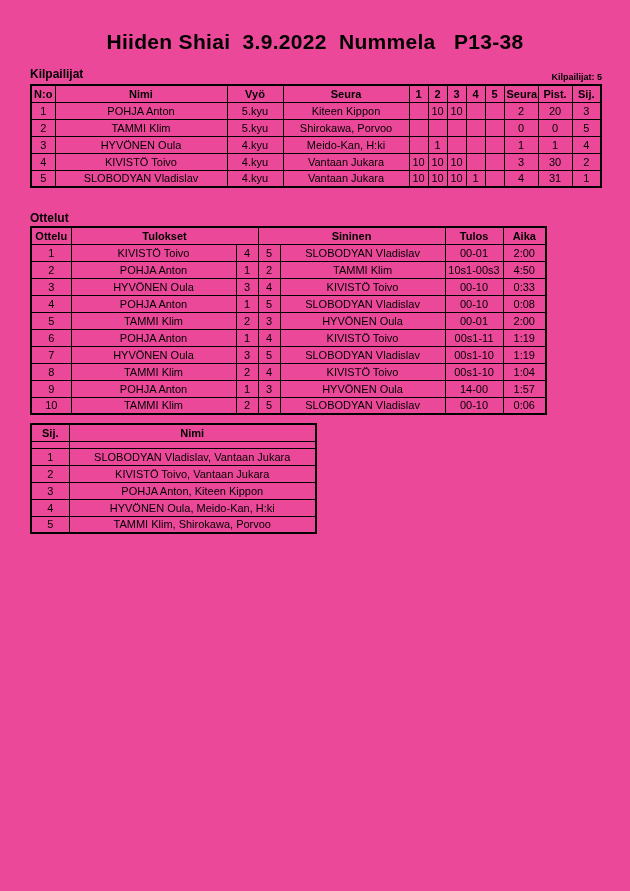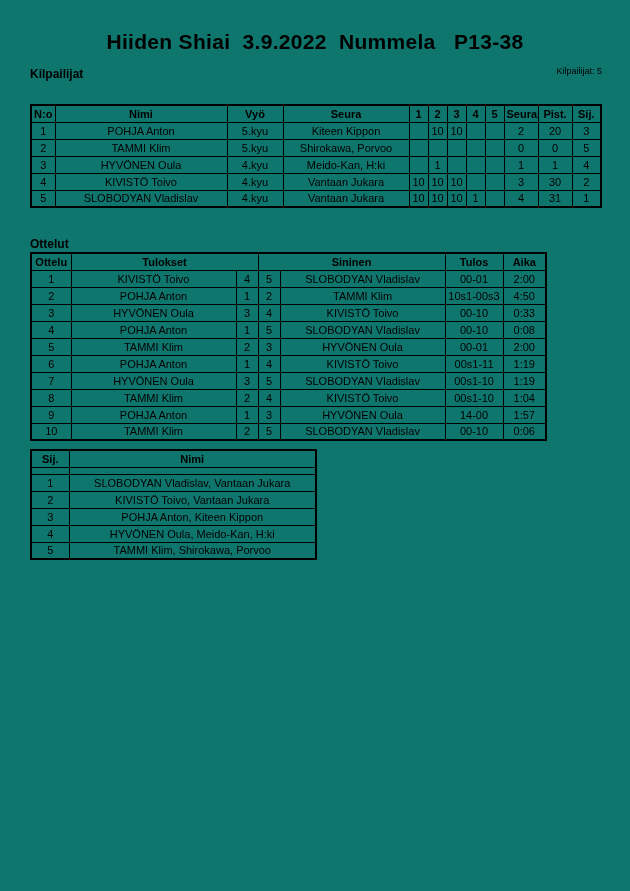--- a/index.html
+++ b/index.html
@@ -1,52 +1,52 @@
 <!DOCTYPE html>
 <html><head>
 <meta charset="utf-8">
 <style>
   * { box-sizing: border-box; }
   html, body { margin: 0; padding: 0; background: #ffffff; }
   .page {
-    width: 630px; height: 891px; background: #0f766e;
+    width: 630px; height: 891px; background: #ec4899;
     font-family: "Liberation Sans", sans-serif; color: #000;
     position: relative; overflow: hidden;
   }
   .title {
     margin: 0; padding-top: 30px;
     font-size: 21px; font-weight: bold; text-align: center;
     white-space: pre; letter-spacing: 0.3px;
   }
   .heading-wrap { margin-left: 30px; text-align: left; }
   .w-t1 { width: 570px; }
   .w-t2 { width: 515px; }
   .w-t3 { width: 285px; }
   .section-heading { font-size: 12px; font-weight: bold; display: inline-block; }
   .count-label {
-    position: absolute; top: 66px; right: 28px;
-    font-size: 9px; font-weight: normal;
+    position: absolute; top: 72px; right: 28px;
+    font-size: 9px; font-weight: bold;
   }
   table {
     border-collapse: collapse; table-layout: fixed;
     margin-left: 30px; border: 2px solid #000;
   }
-  .t1 { width: 570px; margin-top: 22px; }
+  .t1 { width: 570px; margin-top: 2px; }
   .t2 { width: 515px; }
   .t3 { width: 285px; margin-top: 8px; }
   th, td {
     border: 1px solid #000; font-size: 11px; height: 17px;
     padding: 0 3px; overflow: hidden; white-space: nowrap; vertical-align: middle;
   }
   th { font-weight: bold; text-align: center; padding: 0 2px; }
   td.al { text-align: center; }
   td.ac { text-align: center; padding: 0 1px; }
   tr.spacer td { height: 7px; padding: 0; }
   .mt-kilp { margin-top: 10px; }
-  .mt-ott  { margin-top: 26px; }
+  .mt-ott  { margin-top: 20px; }
   .mt-tul  { margin-top: 22px; }
 </style>
 </head>
 <body>
 
 <div class="page">
 
   <h1 class="title">Hiiden Shiai  3.9.2022  Nummela   P13-38</h1>
 
   <div class="heading-wrap w-t1 mt-kilp">

